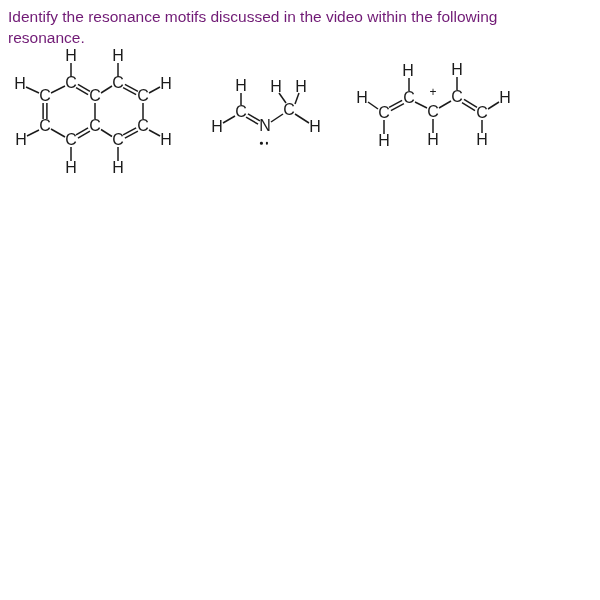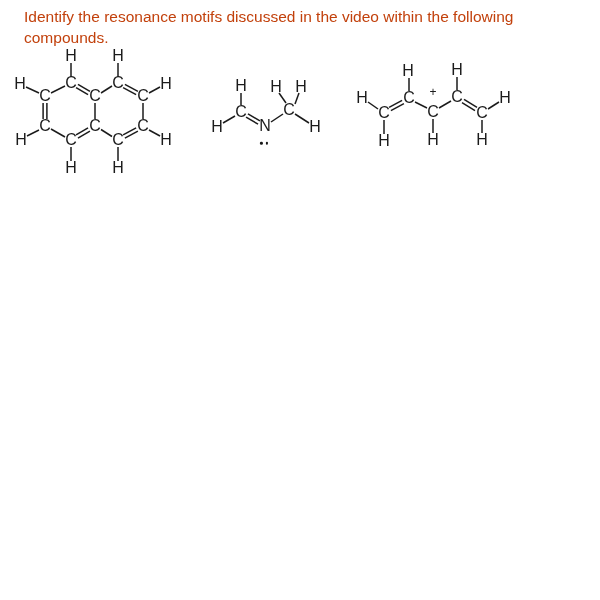--- a/index.html
+++ b/index.html
@@ -1,35 +1,35 @@
 <!DOCTYPE html>
 <html><head>
 <meta charset="utf-8">
 <style>
   html,body{margin:0;padding:0;background:#fff;}
   .stage{position:relative;width:600px;height:600px;background:#fff;overflow:hidden;
          font-family:"Liberation Sans","DejaVu Sans",sans-serif;}
-  .question{position:absolute;left:24px;top:6px;color:#c2410c;font-size:15.5px;line-height:21px;}
+  .question{position:absolute;left:8px;top:6px;color:#701a75;font-size:15.5px;line-height:21px;}
   .qline{white-space:nowrap;}
   .figure{position:absolute;left:0;top:0;width:600px;height:600px;}
   .bond-layer{position:absolute;left:0;top:0;}
   .mol{position:absolute;left:0;top:0;width:100%;height:100%;pointer-events:none;}
   .atom{position:absolute;transform:translate(-50%,-50%);font-size:16px;color:#161616;
         line-height:1;letter-spacing:0;}
   .charge{font-size:12px;font-weight:400;}
   .lonepair{position:absolute;transform:translate(-50%,-50%);display:flex;gap:3px;}
   .lonepair i{display:block;width:2.6px;height:2.6px;border-radius:50%;background:#161616;}
 </style>
 </head>
 <body>
 
 <div class="stage">
   <div class="question">
     <div class="qline">Identify the resonance motifs discussed in the video within the following</div>
-    <div class="qline">compounds.</div>
+    <div class="qline">resonance.</div>
   </div>
   <div class="figure">
     <svg class="bond-layer" width="600" height="600">
         <line x1="71" y1="63" x2="71" y2="77" stroke="#1b1b1b" stroke-width="1.5"></line>
         <line x1="118" y1="63" x2="118" y2="77" stroke="#1b1b1b" stroke-width="1.5"></line>
         <line x1="26" y1="87" x2="39" y2="93" stroke="#1b1b1b" stroke-width="1.5"></line>
         <line x1="51" y1="93" x2="65" y2="86" stroke="#1b1b1b" stroke-width="1.5"></line>
         <line x1="76.04264505150424" y1="87.64117991170703" x2="88.04264505150424" y2="94.64117991170703" stroke="#1b1b1b" stroke-width="1.5"></line>
         <line x1="77.95735494849576" y1="84.35882008829297" x2="89.95735494849576" y2="91.35882008829297" stroke="#1b1b1b" stroke-width="1.5"></line>
         <line x1="112" y1="86" x2="101" y2="93" stroke="#1b1b1b" stroke-width="1.5"></line>

